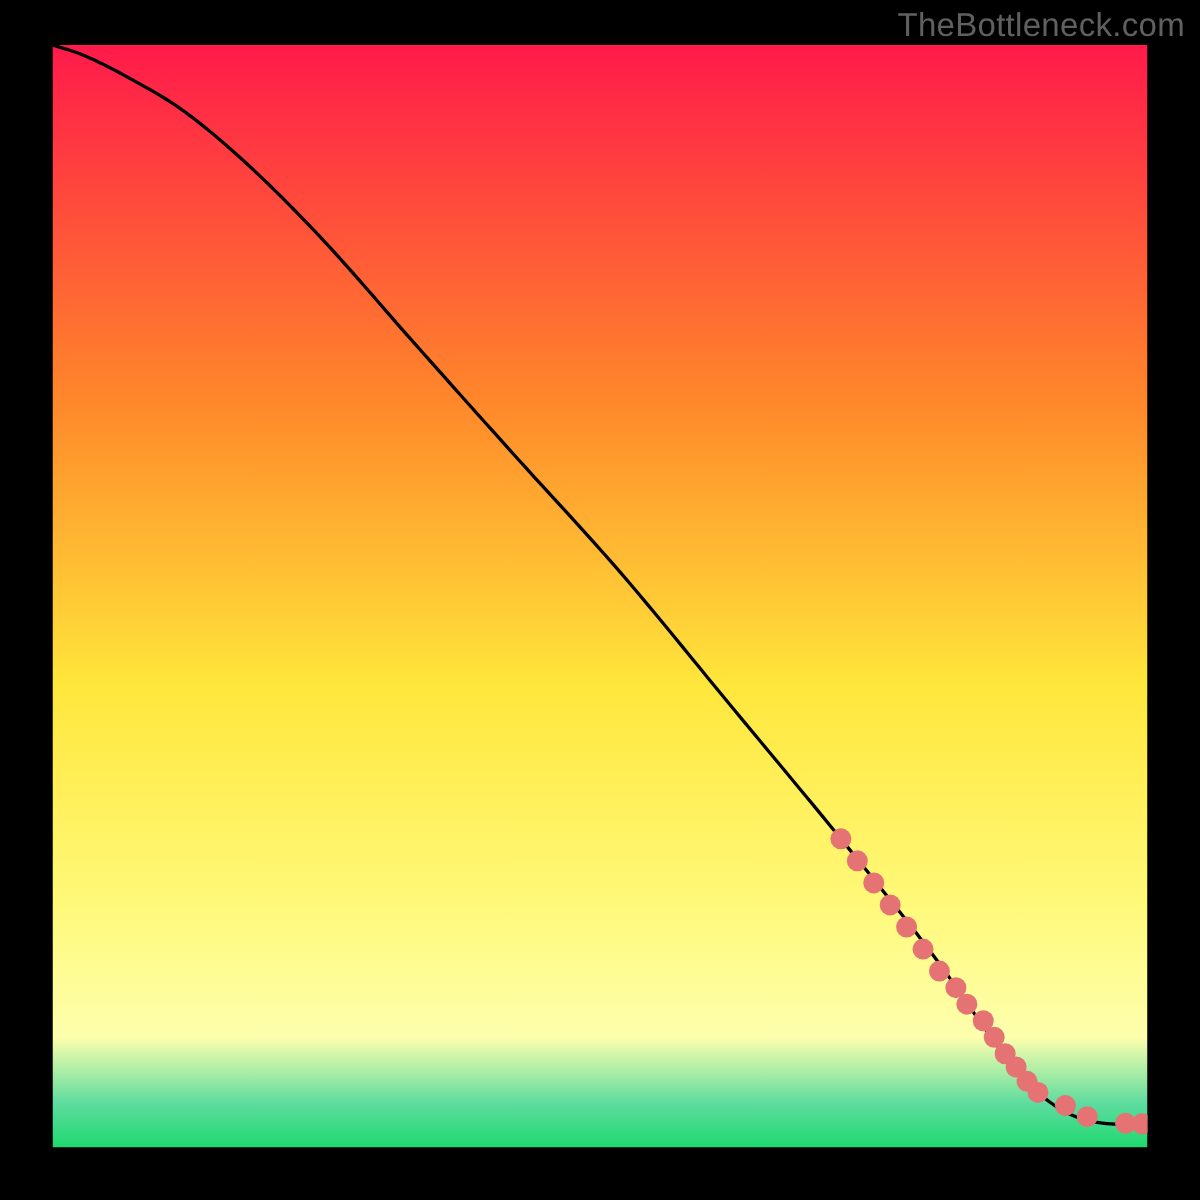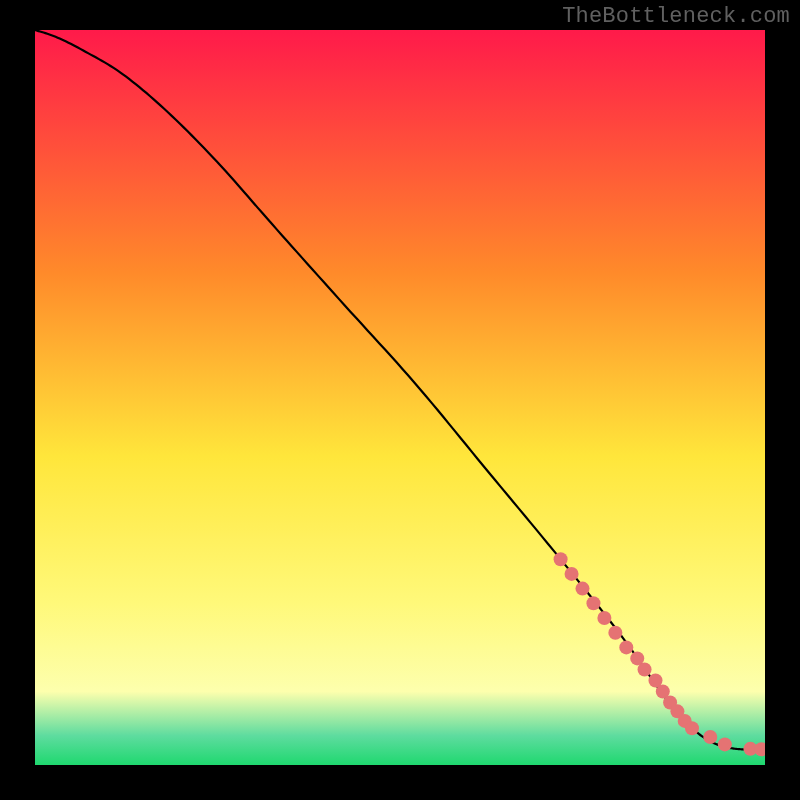--- a/index.html
+++ b/index.html
@@ -7,21 +7,21 @@
   .stage {
     position: relative;
     width: 800px;
     height: 800px;
     background: #000;
   }
   .watermark {
     position: absolute;
     top: 4px;
     right: 10px;
-    font-family: Liberation Mono, monospace;
+    font-family: Liberation Sans, sans-serif;
     font-size: 22px;
     color: #606060;
     font-weight: 400;
     letter-spacing: 0.2px;
     z-index: 3;
   }
   .plot {
     position: absolute;
     left: 35px;
     top: 30px;

